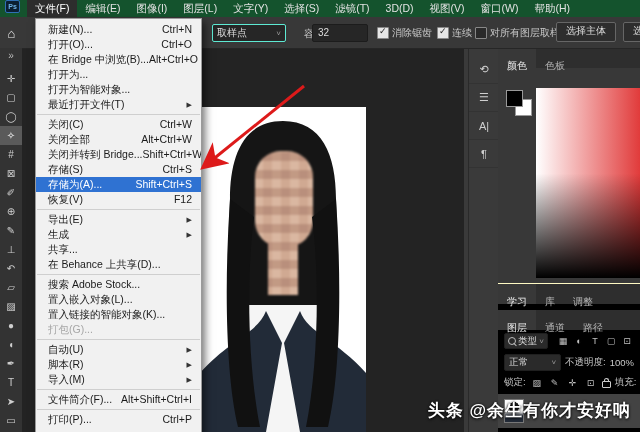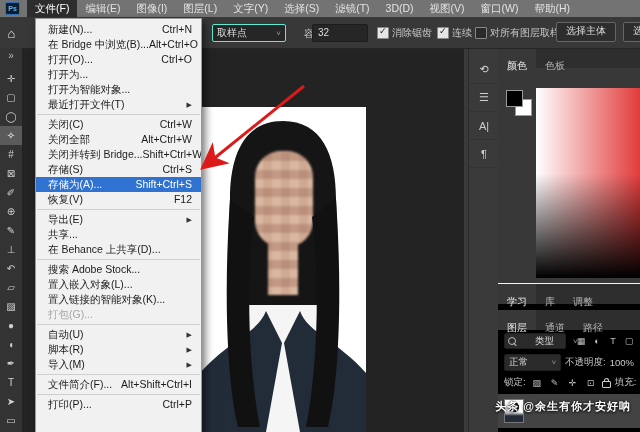--- a/index.html
+++ b/index.html
@@ -1,21 +1,21 @@
 <!DOCTYPE html>
 <html><head>
 <meta charset="utf-8">
 <style>
   html,body{margin:0;padding:0;background:#111;}
   .app{position:relative;width:640px;height:432px;overflow:hidden;background:#232323;
        font-family:"Liberation Sans","DejaVu Sans",sans-serif;-webkit-font-smoothing:antialiased;}
 
   
-  .menubar{position:absolute;left:0;top:0;width:640px;height:17px;background:#737373;
-           display:flex;align-items:center;z-index:30;}
+  .menubar{position:absolute;left:0;top:0;width:640px;height:17px;background:#14532d;
+           display:flex;z-index:30;}
   .ps-logo{width:13px;height:11px;margin:0 7px 0 5px;background:#0b1f33;border:1px solid #2f6fb5;
            border-radius:2px;color:#6fb3e8;font-size:7px;line-height:11px;text-align:center;font-weight:bold;}
   .menu-item{color:#e2e2e2;font-size:10.5px;height:17px;line-height:17px;padding:0 8px;white-space:nowrap;}
   .menu-item.active{background:#2d2d2d;color:#fff;}
 
   
   .optionsbar{position:absolute;left:0;top:17px;width:640px;height:31px;background:#383838;
               border-bottom:1px solid #262626;color:#c8c8c8;font-size:10px;z-index:5;}
   .optionsbar .lbl{position:absolute;top:10px;white-space:nowrap;}
   .opt-dd{position:absolute;left:212px;top:7px;width:64px;height:16px;background:#262626;
@@ -61,21 +61,21 @@
             background:linear-gradient(to bottom, rgba(0,0,0,0) 45%, #000 100%),
                        linear-gradient(to right, #ffffff, #e13b3b);}
 
   .bottompanels{position:absolute;left:498px;top:283px;width:142px;height:149px;background:#000000;
                 border-top:1px solid #fef9c3;font-size:9.5px;color:#c8c8c8;}
   .bp-gap{height:6px;}
   .lrow{display:flex;align-items:center;padding:0 6px;gap:4px;white-space:nowrap;overflow:hidden;}
   .lrow.filter{height:22px;}
   .lrow.blend{height:21px;}
   .lrow.lock{height:19px;}
-  .searchbox{display:flex;align-items:center;gap:19px;width:54px;height:14px;background:#2a2a2a;
+  .searchbox{display:flex;align-items:center;gap:2px;width:54px;height:14px;background:#2a2a2a;
              border:1px solid #1f1f1f;border-radius:2px;padding:0 3px;color:#ddd;}
   .mag{width:6px;height:6px;border:1px solid #bbb;border-radius:50%;position:relative;flex:0 0 6px;}
   .mag::after{content:"";position:absolute;width:4px;height:1px;background:#bbb;transform:rotate(45deg);left:4px;top:6px;}
   .ddv{margin-left:auto;color:#999;font-size:8px;}
   .ficon{width:14px;height:13px;display:flex;align-items:center;justify-content:center;color:#c0c0c0;font-size:9px;}
   .blendbox{display:flex;align-items:center;width:60px;height:15px;background:#2a2a2a;border:1px solid #1f1f1f;
             border-radius:2px;padding:0 4px;color:#ddd;}
   .lockico{width:7px;height:5px;border:1px solid #ccc;border-radius:1px;position:relative;margin-top:4px;}
   .lockico::before{content:"";position:absolute;left:1px;top:-4px;width:3px;height:3px;border:1px solid #ccc;
                    border-bottom:none;border-radius:3px 3px 0 0;}
@@ -92,21 +92,21 @@
             align-items:center;padding:0 9px 0 12px;white-space:nowrap;}
   .menu-row .mshort{color:#1b1b1b;}
   .menu-row .marrow{font-size:7px;color:#333;}
   .menu-row.highlight{background:#2f72d2;color:#fff;}
   .menu-row.highlight .mshort{color:#fff;}
   .menu-row.disabled, .menu-row.disabled .mshort{color:#a6a6a6;}
   .menu-sep{height:1px;background:#cfcfcf;margin:2px 1px;}
 
   
   .arrow-svg{position:absolute;left:0;top:0;width:640px;height:432px;z-index:60;pointer-events:none;}
-  .watermark{position:absolute;right:9px;top:399px;z-index:70;color:#fff;font-size:11px;font-weight:bold;
+  .watermark{position:absolute;right:9px;top:399px;z-index:70;color:#fff;font-size:17px;font-weight:bold;
              letter-spacing:1px;white-space:nowrap;
              text-shadow:0 1px 3px rgba(0,0,0,.95), 0 0 2px rgba(0,0,0,.8);}
 </style>
 </head>
 <body>
 
 <div class="app">
 
   <div class="menubar">
     <div class="ps-logo">Ps</div>
@@ -274,26 +274,26 @@
       <span class="layerthumb"></span>
     </div>
   </div>
 
   <div class="filemenu" id="filemenu">
       <div class="menu-row">
         <span class="mlabel">新建(N)...</span>
         <span class="mshort">Ctrl+N</span>
       </div>
       <div class="menu-row">
+        <span class="mlabel">打开(O)...</span>
+        <span class="mshort">Ctrl+O</span>
+      </div>
+      <div class="menu-row">
         <span class="mlabel">在 Bridge 中浏览(B)...</span>
         <span class="mshort">Alt+Ctrl+O</span>
-      </div>
-      <div class="menu-row">
-        <span class="mlabel">打开(O)...</span>
-        <span class="mshort">Ctrl+O</span>
       </div>
       <div class="menu-row">
         <span class="mlabel">打开为...</span>
       </div>
       <div class="menu-row">
         <span class="mlabel">打开为智能对象...</span>
       </div>
       <div class="menu-row">
         <span class="mlabel">最近打开文件(T)</span>
         <span class="marrow">▶</span>
@@ -319,20 +319,24 @@
         <span class="mlabel">存储为(A)...</span>
         <span class="mshort">Shift+Ctrl+S</span>
       </div>
       <div class="menu-row">
         <span class="mlabel">恢复(V)</span>
         <span class="mshort">F12</span>
       </div>
       <div class="menu-sep"></div>
       <div class="menu-row">
         <span class="mlabel">导出(E)</span>
+        <span class="marrow">▶</span>
+      </div>
+      <div class="menu-row">
+        <span class="mlabel">生成</span>
         <span class="marrow">▶</span>
       </div>
       <div class="menu-row">
         <span class="mlabel">共享...</span>
       </div>
       <div class="menu-row">
         <span class="mlabel">在 Behance 上共享(D)...</span>
       </div>
       <div class="menu-sep"></div>
       <div class="menu-row">

